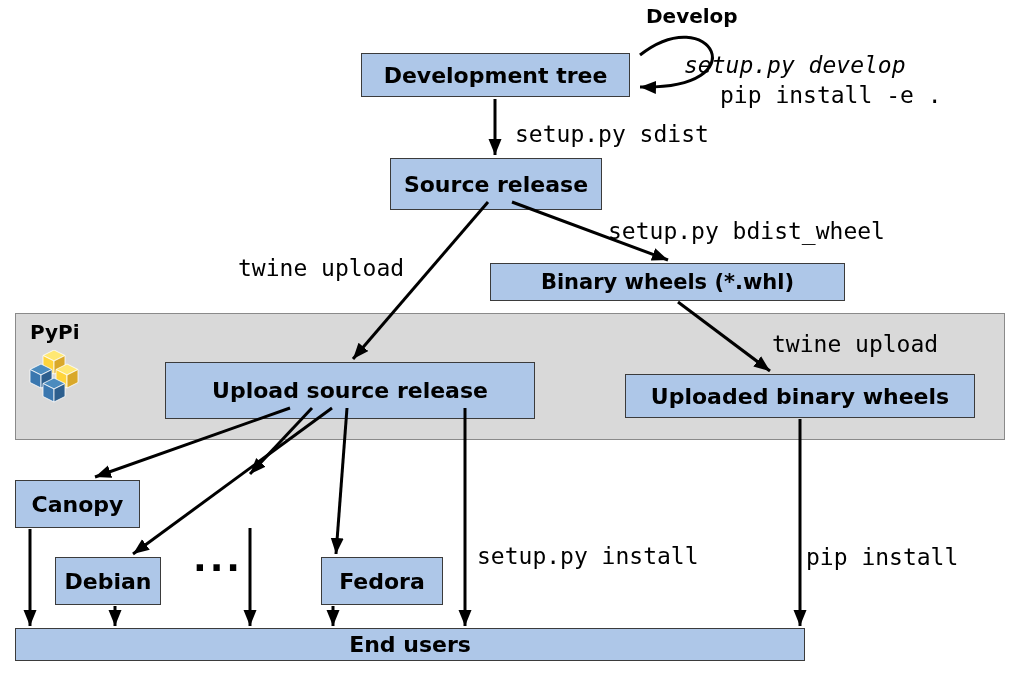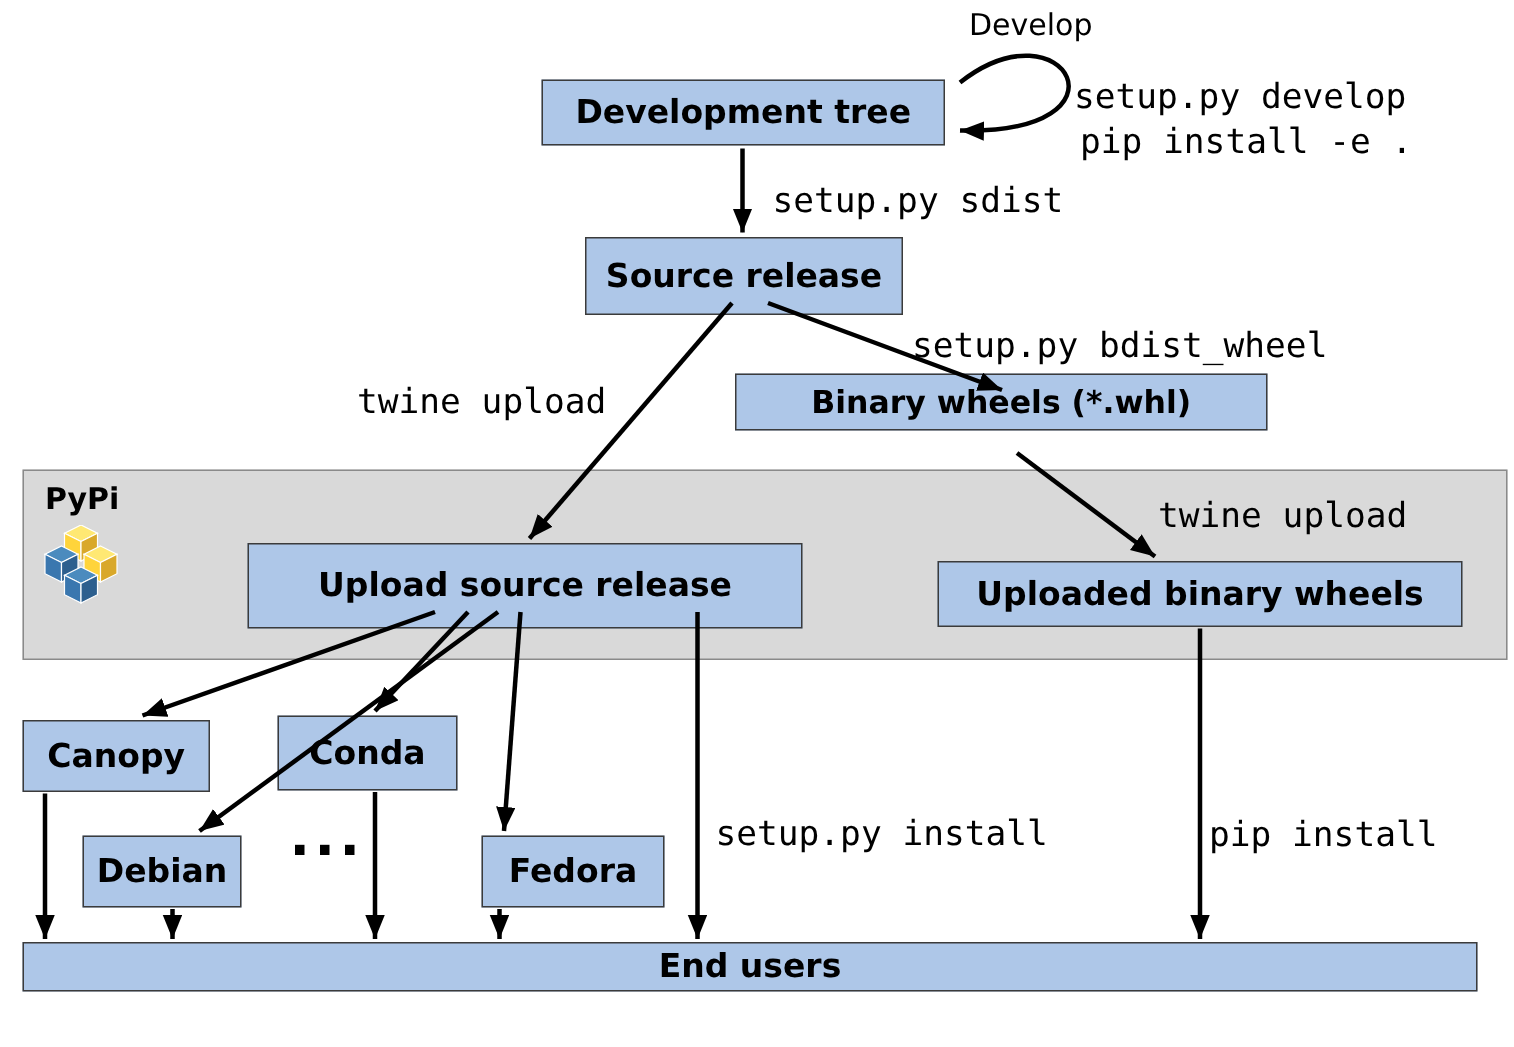--- a/index.html
+++ b/index.html
@@ -48,34 +48,33 @@
     <polygon points="28,19.5 39,25 39,38 28,32.5" fill="var(--pypi-yellow,#ffd43b)" stroke="#fff" stroke-width="0.8"></polygon>
     <polygon points="39,25 50,19.5 50,32.5 39,38" fill="#d9a82a" stroke="#fff" stroke-width="0.8"></polygon>
 
     <polygon points="26,28 37,33.5 26,39 15,33.5" fill="#4b8bbe" stroke="#fff" stroke-width="0.8"></polygon>
     <polygon points="15,33.5 26,39 26,52 15,46.5" fill="var(--pypi-blue,#3a77af)" stroke="#fff" stroke-width="0.8"></polygon>
     <polygon points="26,39 37,33.5 37,46.5 26,52" fill="#2d5f8e" stroke="#fff" stroke-width="0.8"></polygon>
   </svg>
 
   <div class="node" style="left:361px;top:53px;width:269px;height:44px;text-align:center;">Development tree</div>
   <div class="node" style="left:390px;top:158px;width:212px;height:52px;">Source release</div>
-  <div class="node" style="left:490px;top:249px;width:355px;height:38px;font-size:21px;">Binary wheels (*.whl)</div>
+  <div class="node" style="left:490px;top:263px;width:355px;height:38px;font-size:21px;">Binary wheels (*.whl)</div>
   <div class="node" style="left:165px;top:362px;width:370px;height:57px;">Upload source release</div>
   <div class="node" style="left:625px;top:374px;width:350px;height:44px;">Uploaded binary wheels</div>
   <div class="node" style="left:15px;top:480px;width:125px;height:48px;">Canopy</div>
-  <div class="node" style="left:185px;top:477px;width:120px;height:50px;">Conda</div>
   <div class="node" style="left:55px;top:557px;width:106px;height:48px;">Debian</div>
   <div class="node" style="left:273px;top:557px;width:122px;height:48px;margin-left:48px;">Fedora</div>
-  <div class="node" style="left:15px;top:628px;width:970px;height:33px;">End users</div>
+  <div class="node" style="left:15px;top:628px;width:790px;height:33px;">End users</div>
 
   <div class="plainlabel" style="left:193px;top:538px;font-size:36px;font-weight:bold;letter-spacing:3px;">...</div>
 
-  <div class="plainlabel" style="left:646px;top:4px;">Develop</div>
+  <div class="plainlabel" style="left:646px;top:4px;font-weight:bold;">Develop</div>
 
-  <div class="codelabel" style="left:716px;top:52px;">setup.py develop</div>
+  <div class="codelabel" style="left:684px;top:52px;font-style:italic;">setup.py develop</div>
   <div class="codelabel" style="left:720px;top:82px;">pip install -e .</div>
   <div class="codelabel" style="left:515px;top:121px;">setup.py sdist</div>
   <div class="codelabel" style="left:608px;top:218px;">setup.py bdist_wheel</div>
   <div class="codelabel" style="left:238px;top:255px;">twine upload</div>
   <div class="codelabel" style="left:772px;top:331px;">twine upload</div>
   <div class="codelabel" style="left:477px;top:543px;">setup.py install</div>
   <div class="codelabel" style="left:806px;top:544px;">pip install</div>
 
   <svg class="arrows" width="1009" height="698" viewBox="0 0 1009 698">
     <defs>

